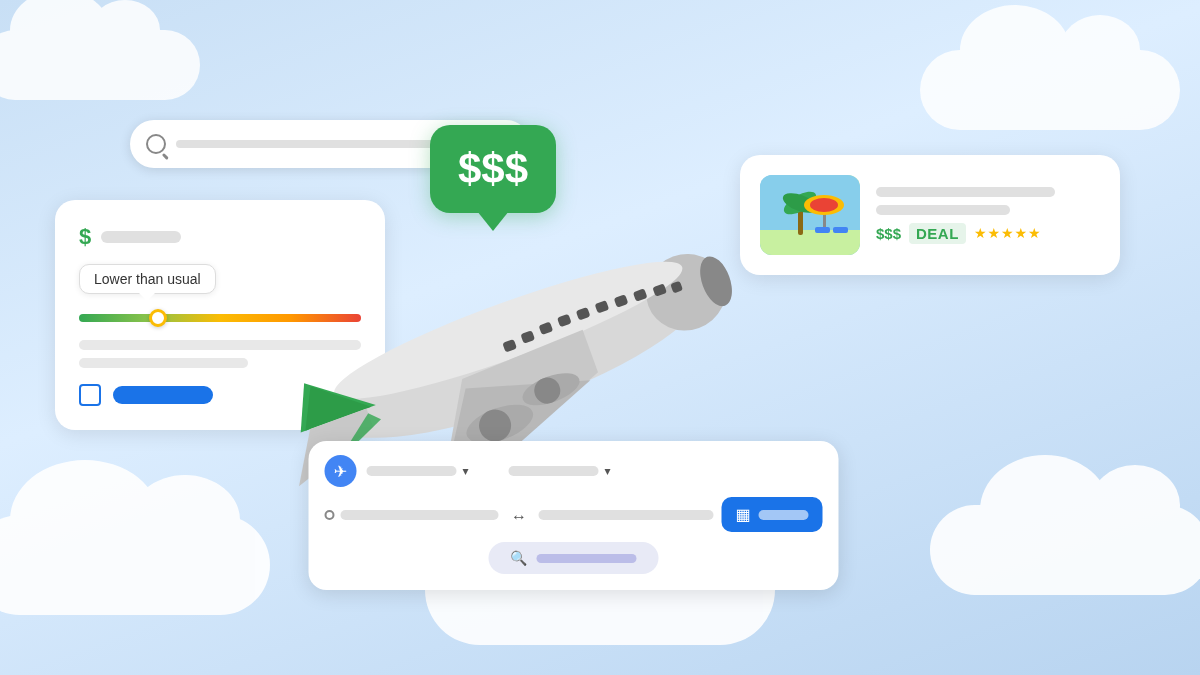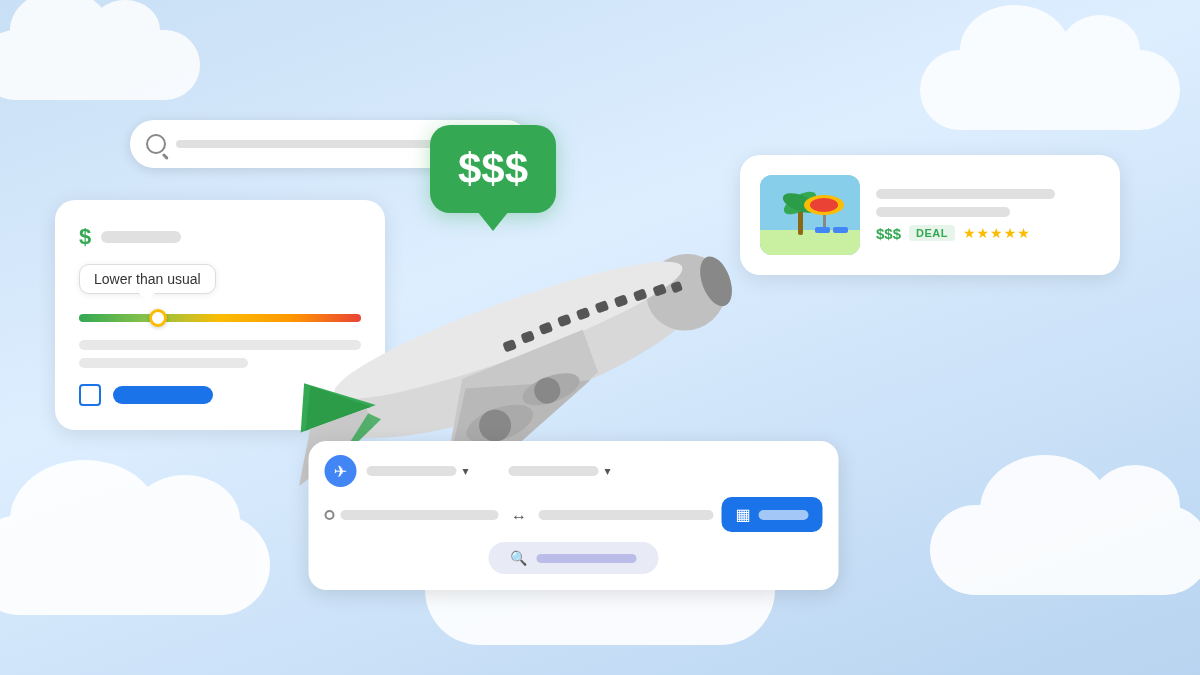--- a/index.html
+++ b/index.html
@@ -314,21 +314,21 @@
       margin-top: 6px;
     }
     .deal-dollars {
       color: #34a853;
       font-size: 15px;
       font-weight: 700;
     }
     .deal-badge {
       background: #e6f4ea;
       color: #34a853;
-      font-size: 11px;
+      font-size: 15px;
       font-weight: 700;
       padding: 2px 7px;
       border-radius: 4px;
       letter-spacing: 0.5px;
     }
     .stars {
       color: #fbbc04;
       font-size: 14px;
       letter-spacing: 1px;
     }

